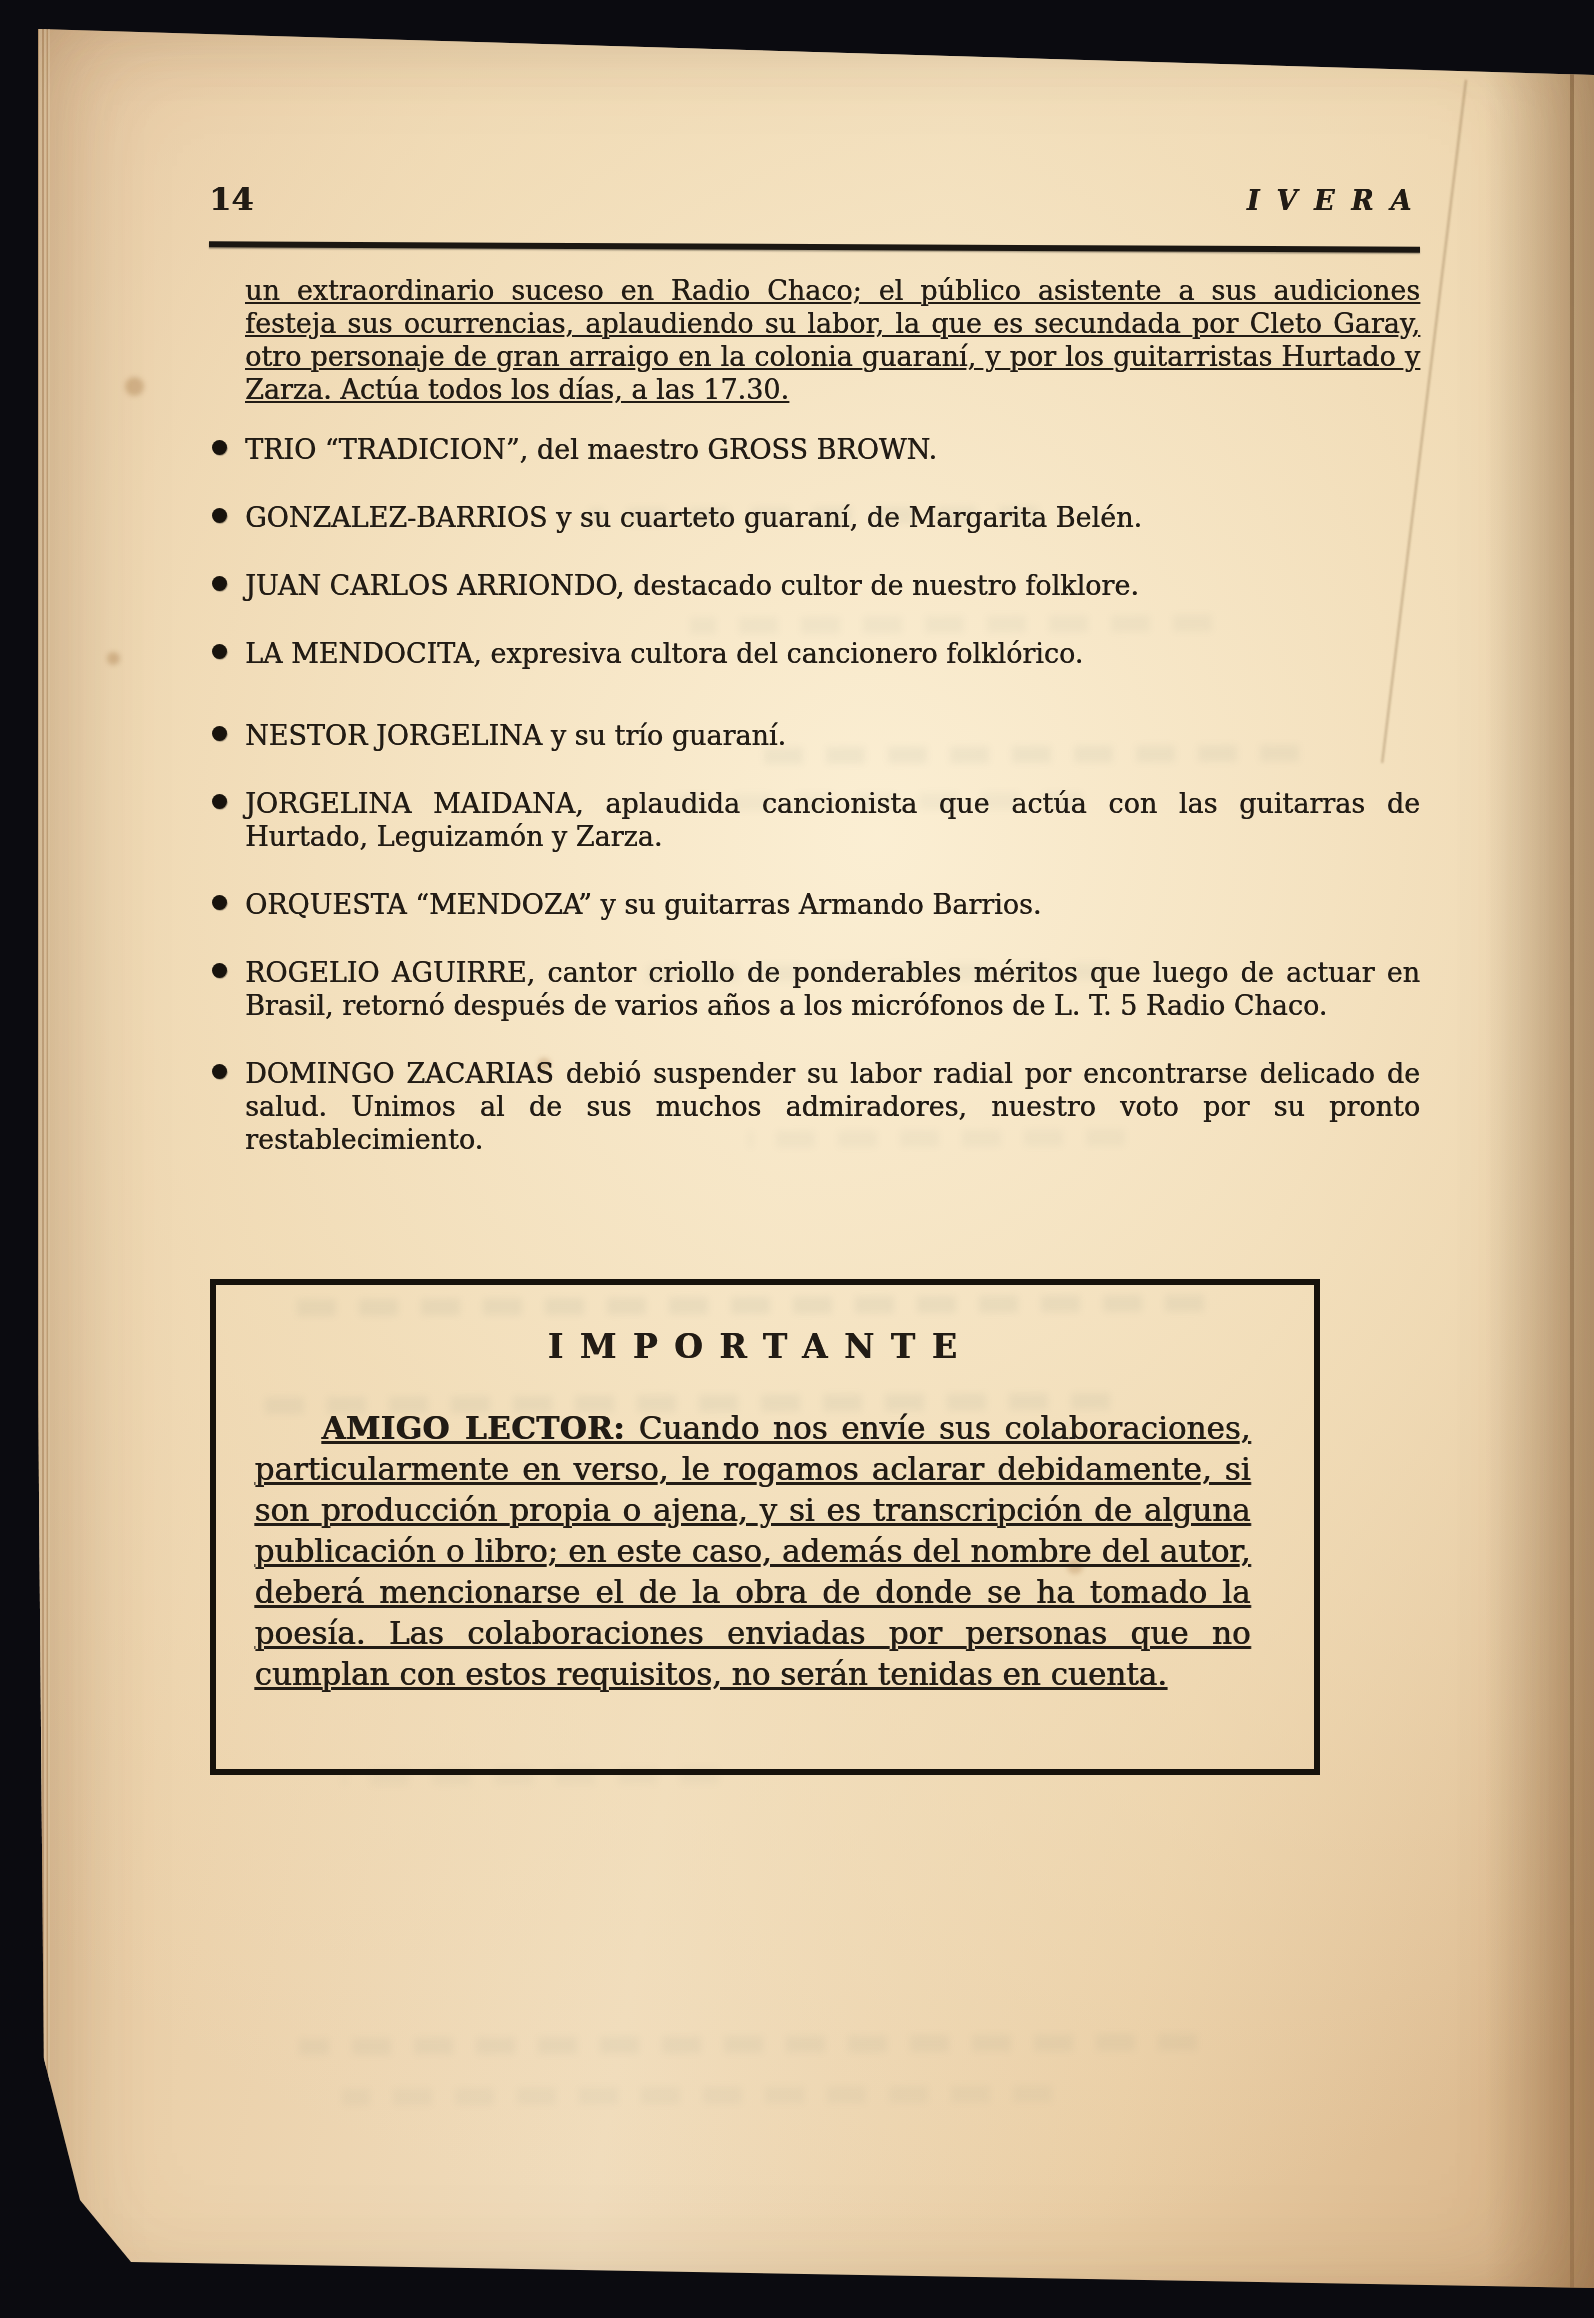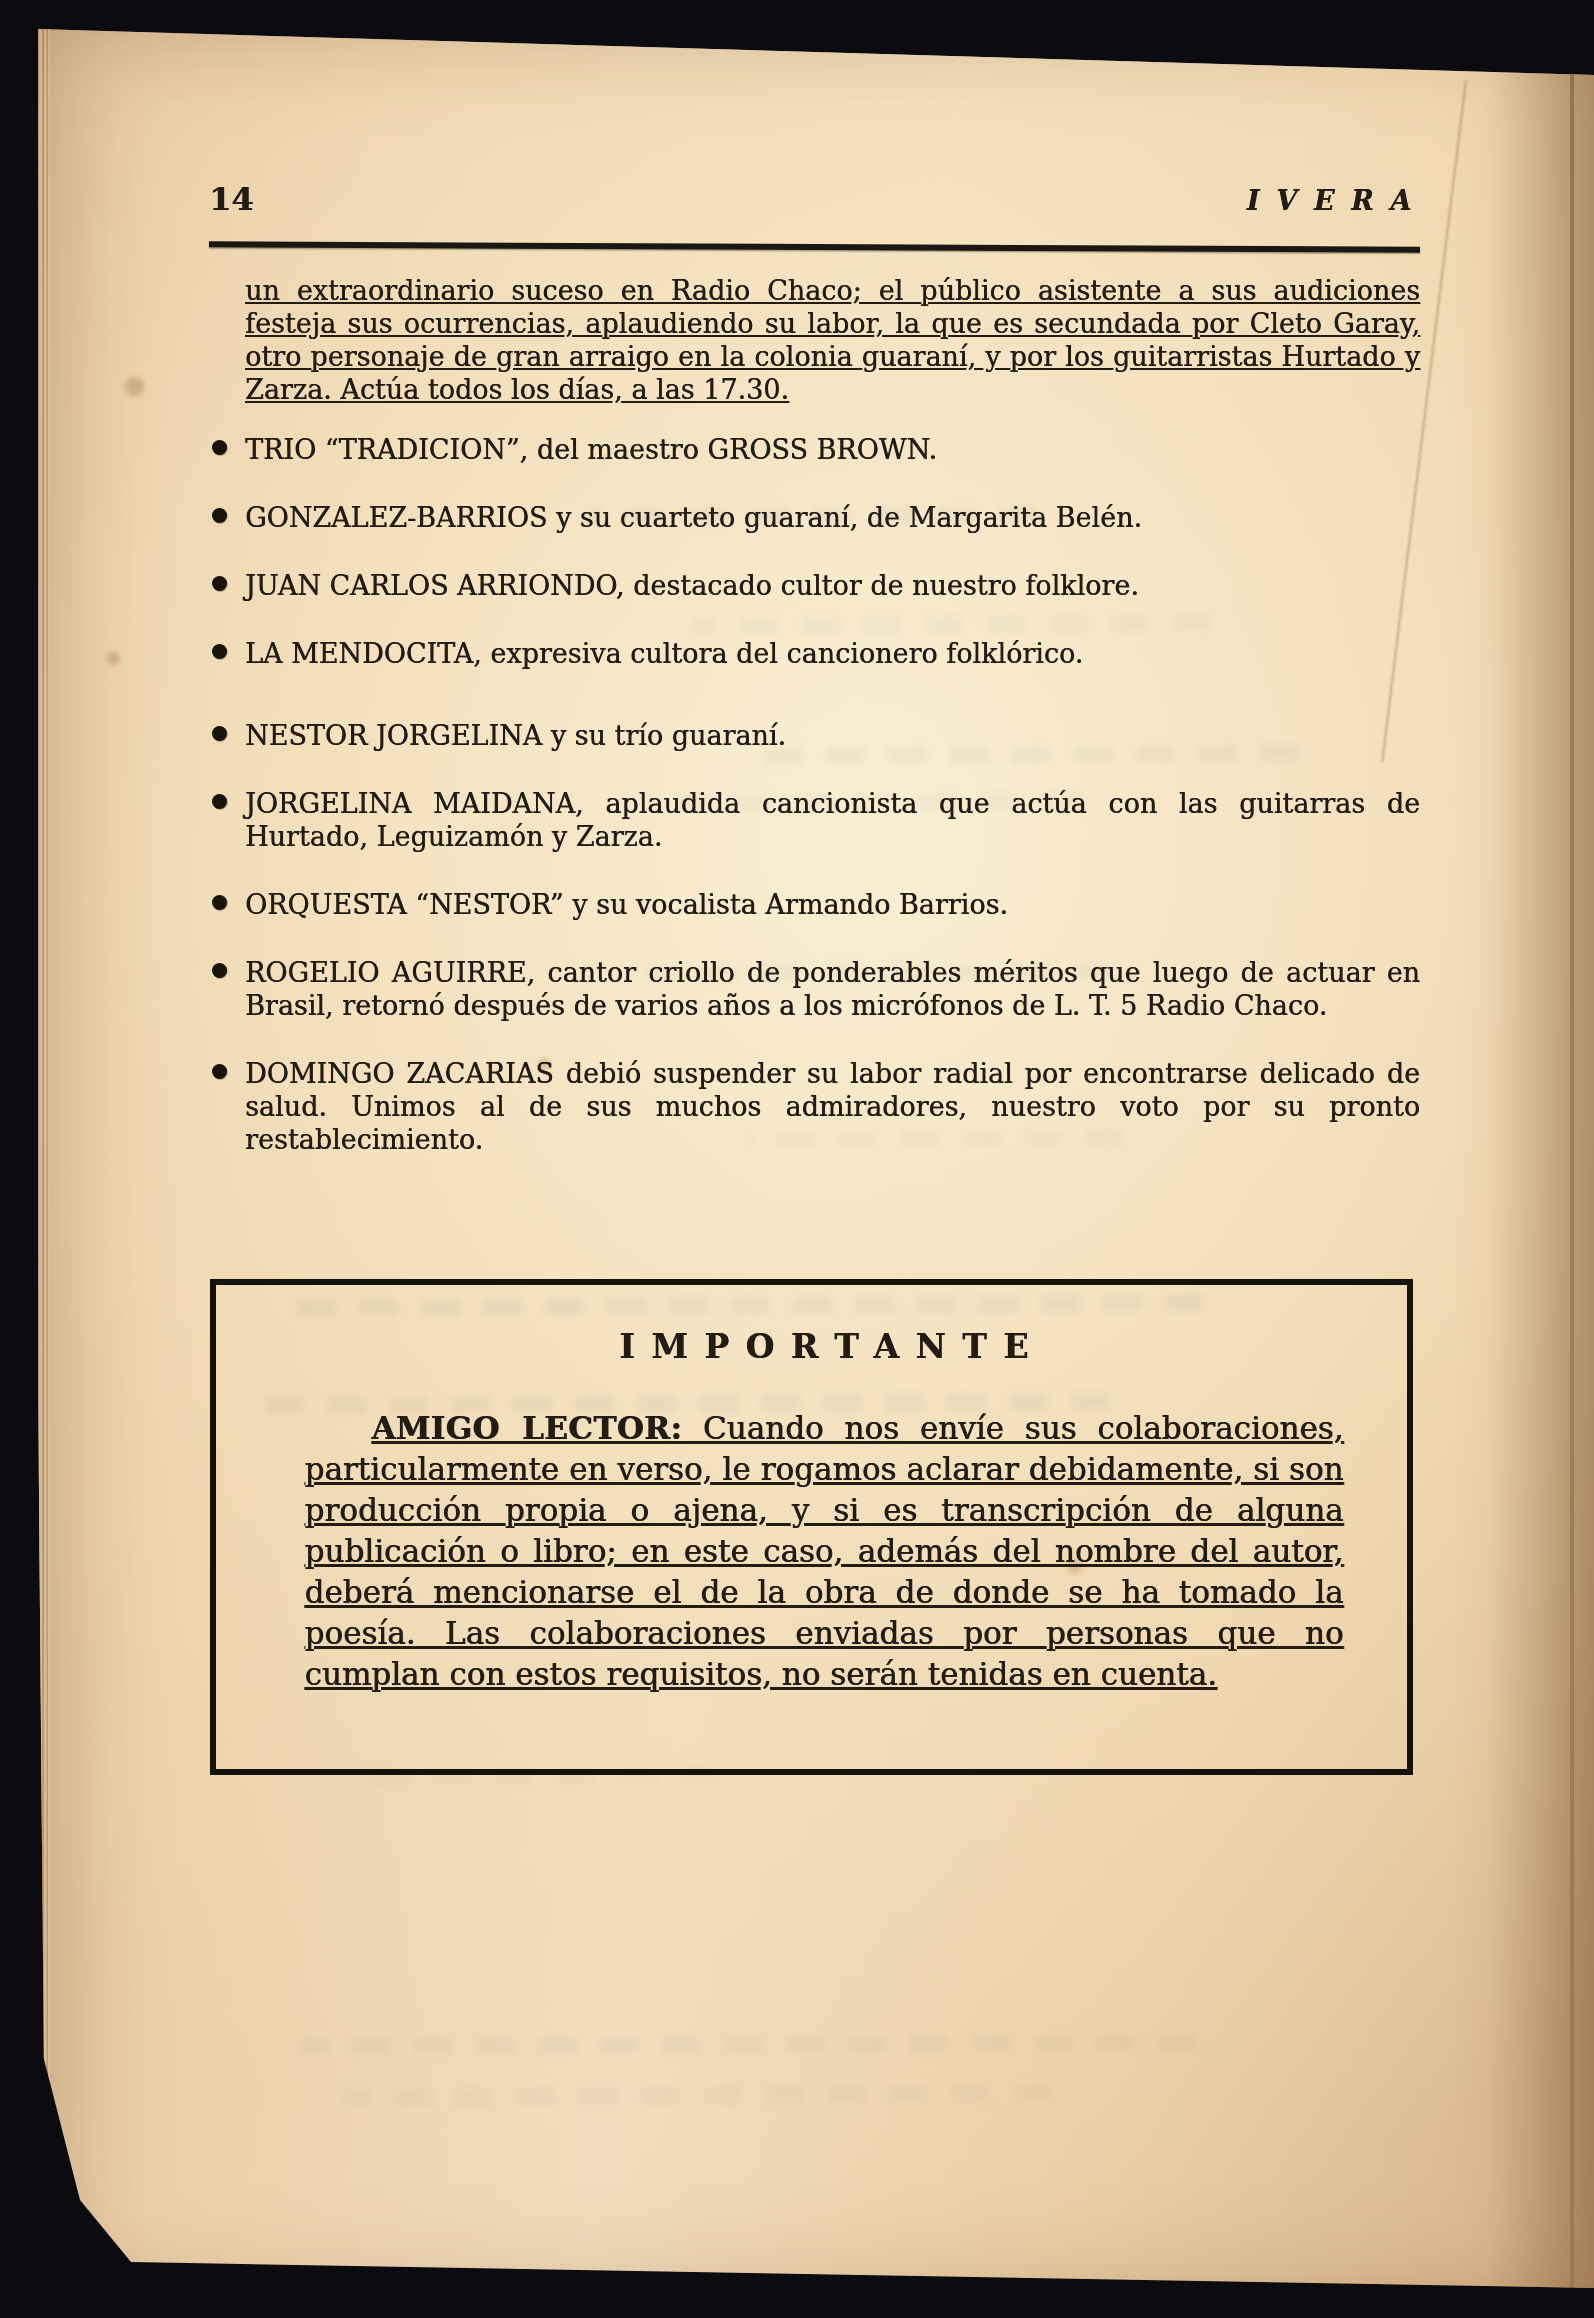--- a/index.html
+++ b/index.html
@@ -65,23 +65,23 @@
   ul.roster.second{margin-top:49px;}
   ul.roster li{position:relative;padding-left:36px;text-align:justify;}
   ul.roster li + li{margin-top:35px;}
   .dot{
     position:absolute;left:2.9px;top:7.2px;width:15px;height:15px;border-radius:50%;
     background:#18130d;box-shadow:0.7px 0.7px 0.7px rgba(24,19,13,.4);
   }
   .subhead{margin-top:51px;padding-left:36px;font-weight:bold;}
   
   .notice{
-    margin-top:123px;margin-left:1.4px;width:1203px;box-sizing:border-box;
+    margin-top:123px;margin-left:1.4px;width:1110px;box-sizing:border-box;
     border:6.5px solid #16120c;
-    padding:43px 64px 43px 88px;
+    padding:43px 64px 43px 38px;
   }
   .notice-title{
     text-align:center;font-weight:bold;font-size:33px;letter-spacing:.5em;text-indent:.5em;
     line-height:38px;
   }
   .notice-body{
     margin-top:42px;font-size:31px;line-height:41px;text-align:justify;text-indent:67px;
     text-shadow:0.7px 0 0 currentColor;
     text-decoration:underline;
   }
@@ -127,21 +127,21 @@
       <li><span class="dot"></span><span>TRIO “TRADICION”, del maestro GROSS BROWN.</span></li>
       <li><span class="dot"></span><span>GONZALEZ-BARRIOS y su cuarteto guaraní, de Margarita Belén.</span></li>
       <li><span class="dot"></span><span>JUAN CARLOS ARRIONDO, destacado cultor de nuestro folklore.</span></li>
       <li><span class="dot"></span><span>LA MENDOCITA, expresiva cultora del cancionero folklórico.</span></li>
     </ul>
 
 
     <ul class="roster second">
       <li><span class="dot"></span><span>NESTOR JORGELINA y su trío guaraní.</span></li>
       <li><span class="dot"></span><span>JORGELINA MAIDANA, aplaudida cancionista que actúa con las guitarras de Hurtado, Leguizamón y Zarza.</span></li>
-      <li><span class="dot"></span><span>ORQUESTA “NESTOR” y su vocalista Armando Barrios.</span></li>
+      <li><span class="dot"></span><span>ORQUESTA “MENDOZA” y su guitarras Armando Barrios.</span></li>
       <li><span class="dot"></span><span>ROGELIO AGUIRRE, cantor criollo de ponderables méritos que luego de actuar en Brasil, retornó después de varios años a los micrófonos de L. T. 5 Radio Chaco.</span></li>
       <li><span class="dot"></span><span>DOMINGO ZACARIAS debió suspender su labor radial por encontrarse delicado de salud. Unimos al de sus muchos admiradores, nuestro voto por su pronto restablecimiento.</span></li>
     </ul>
 
     <div class="notice">
       <div class="notice-title">IMPORTANTE</div>
       <p class="notice-body"><span class="notice-lead">AMIGO LECTOR:</span><span> Cuando nos envíe sus colaboraciones, particularmente en verso, le rogamos aclarar debidamente, si son producción propia o ajena, y si es transcripción de alguna publicación o libro; en este caso, además del nombre del autor, deberá mencionarse el de la obra de donde se ha tomado la poesía. Las colaboraciones enviadas por personas que no cumplan con estos requisitos, no serán tenidas en cuenta.</span></p>
     </div>
 
   </div>

